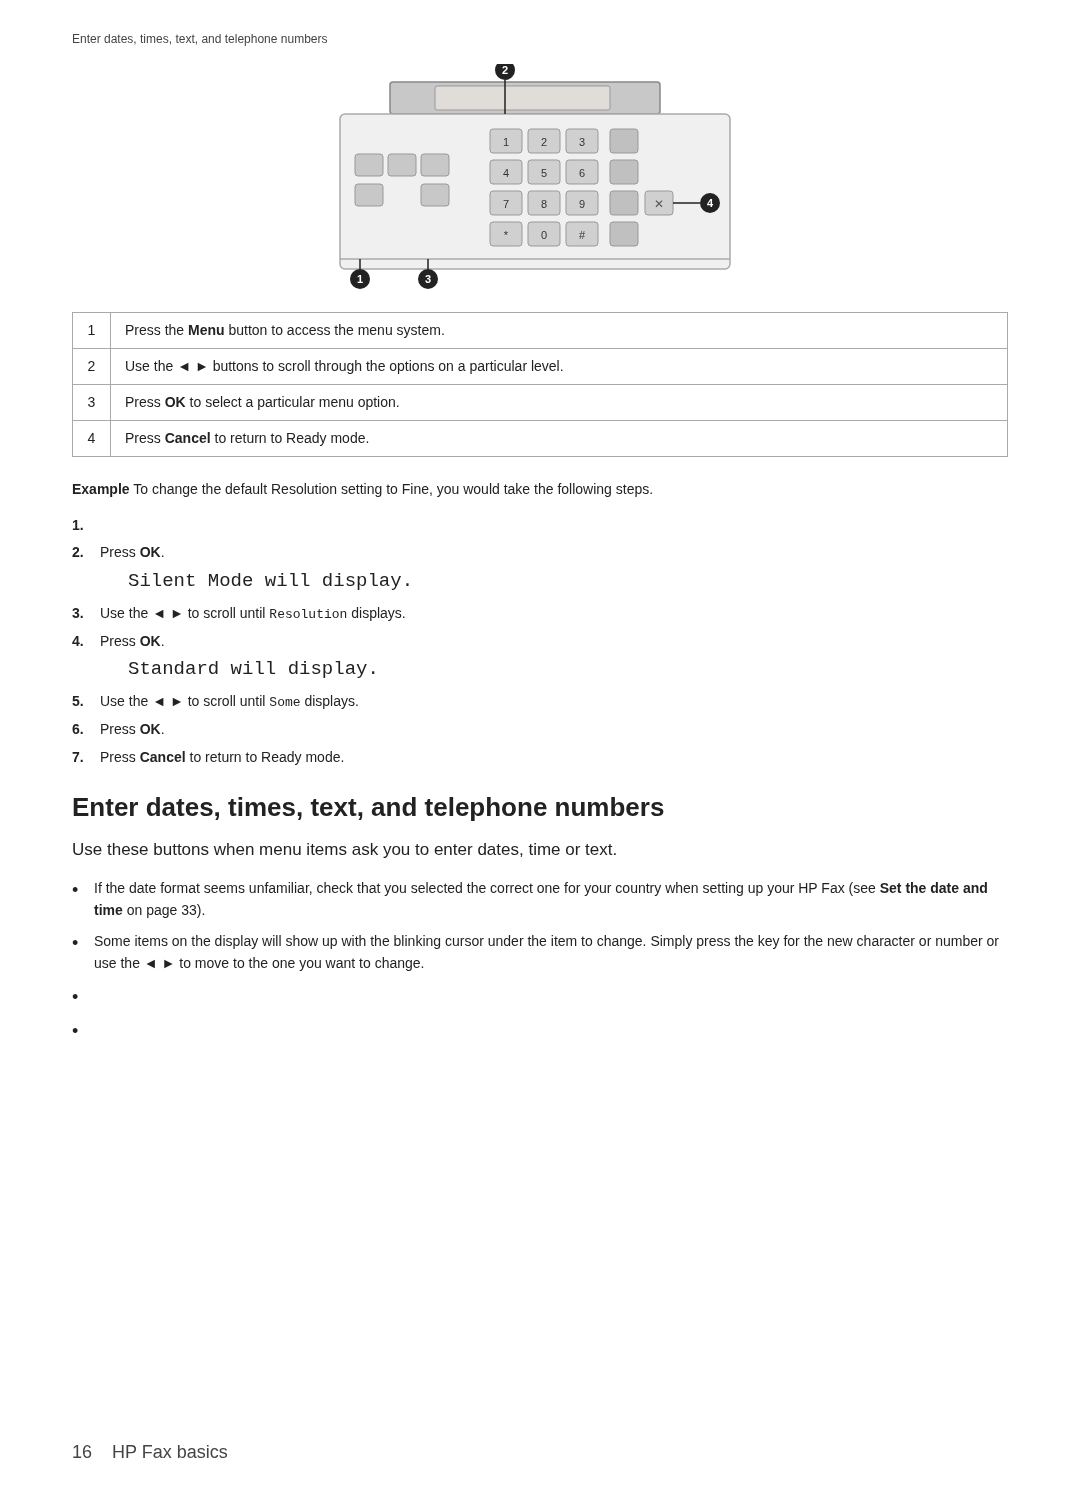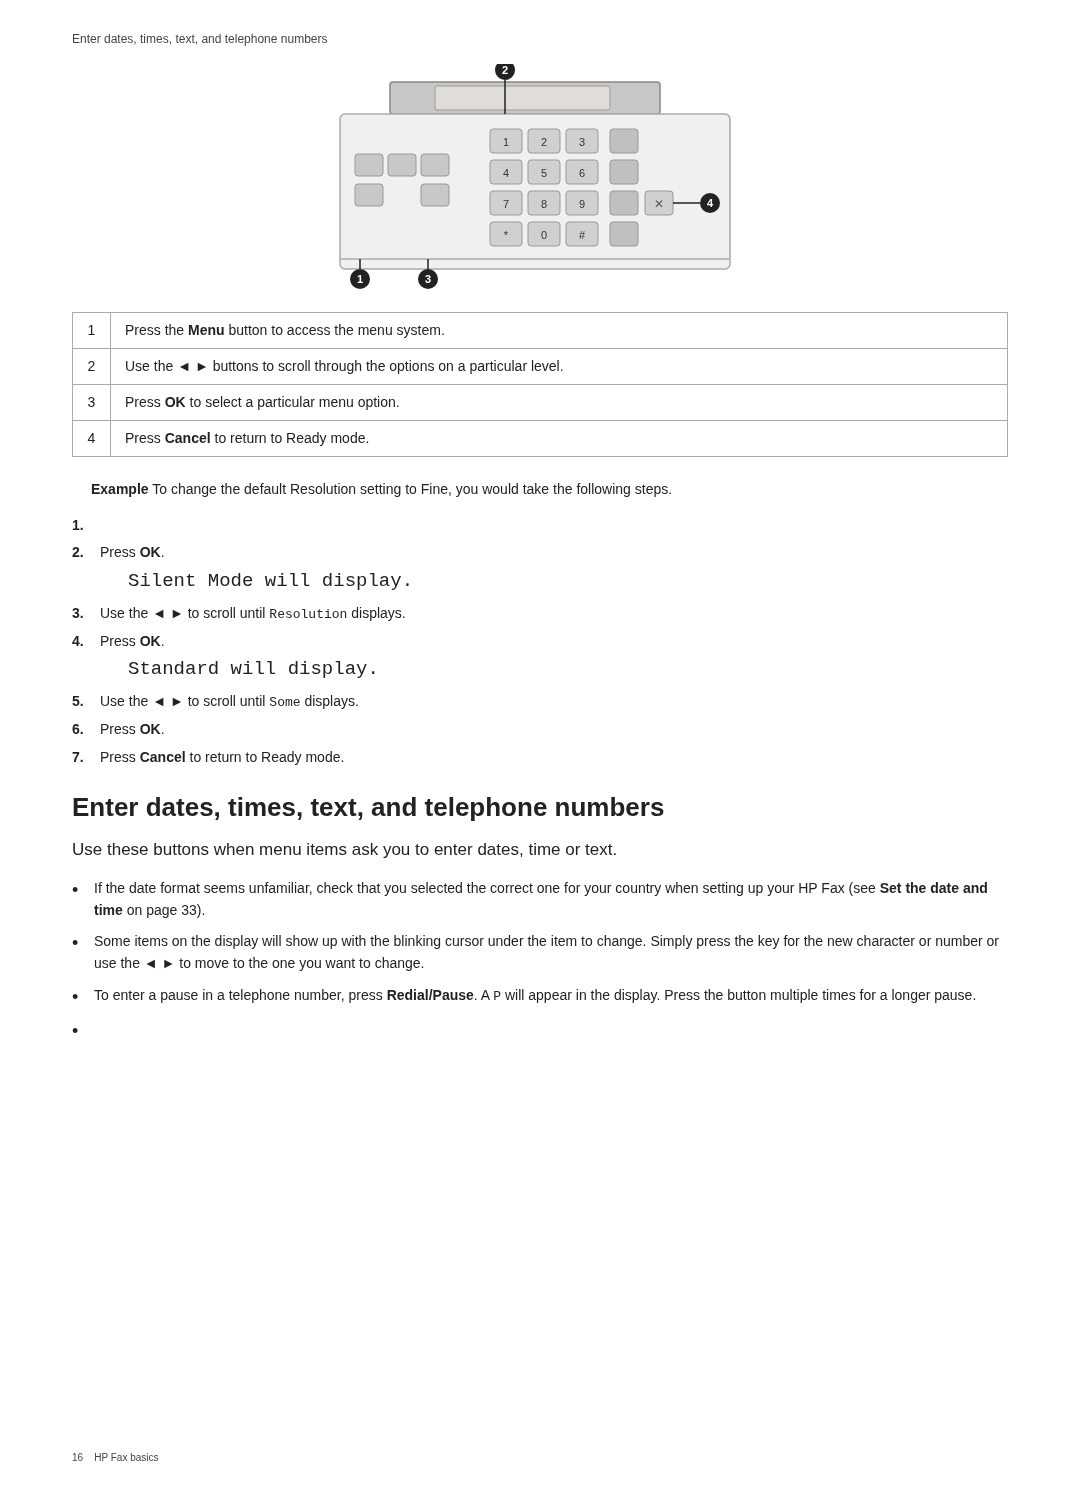--- a/index.html
+++ b/index.html
@@ -46,21 +46,20 @@
     .reference-table td:first-child {
       width: 38px;
       text-align: center;
     }
 
     
     .example-para {
       margin-bottom: 14px;
       font-size: 14px;
       line-height: 1.55;
-      margin-left: 19px;
     }
 
     
     .numbered-list {
       list-style: none;
       margin-bottom: 14px;
       padding-left: 0;
     }
     .numbered-list li {
       display: flex;
@@ -117,21 +116,21 @@
       padding-top: 1px;
       font-size: 18px;
       line-height: 1.3;
     }
 
     
     .footer {
       position: fixed;
       bottom: 32px;
       left: 72px;
-      font-size: 10px;
+      font-size: 18px;
       color: #444;
       margin-top: 29px;
     }
 
     
     .mono {
       font-family: 'Courier New', Courier, monospace;
       font-size: 13px;
     }
   </style>
@@ -296,23 +295,20 @@
     </span>
   </li>
   <li>
     <span class="bullet-dot">•</span>
     <span>
       Some items on the display will show up with the blinking cursor under the item to change. Simply press the key for the new character or number or use the ◄ ► to move to the one you want to change.
     </span>
   </li>
   <li>
     <span class="bullet-dot">•</span>
-    <span>
-      To enter a pause in a telephone number, press <strong>Redial/Pause</strong>. A <span class="mono">P</span> will appear in the display. Press the button multiple times for a longer pause.
-    </span>
   </li>
   <li>
     <span class="bullet-dot">•</span>
   </li>
 </ul>
 
 <div class="footer">
   <span>16</span>&nbsp;&nbsp;&nbsp;
   <span>HP Fax basics</span>
 </div>

